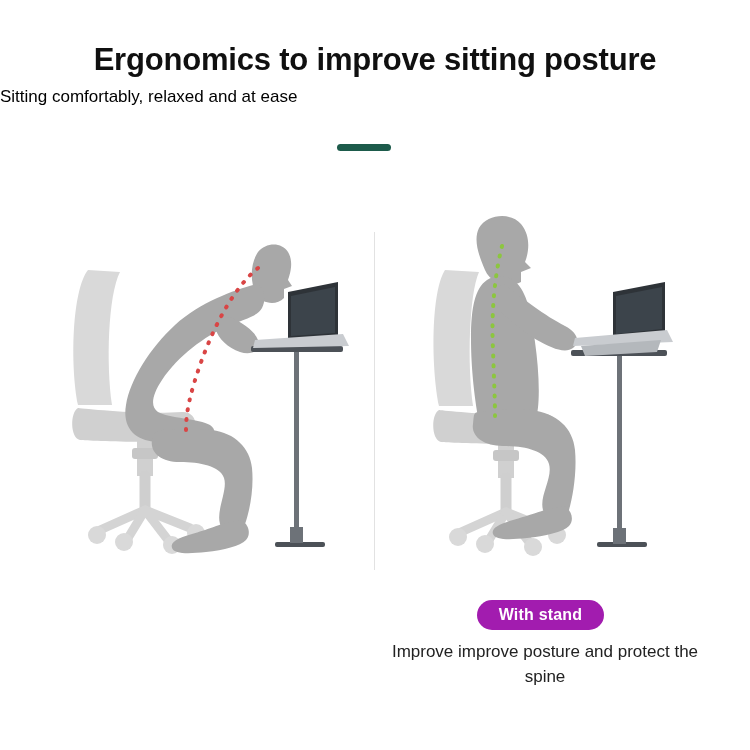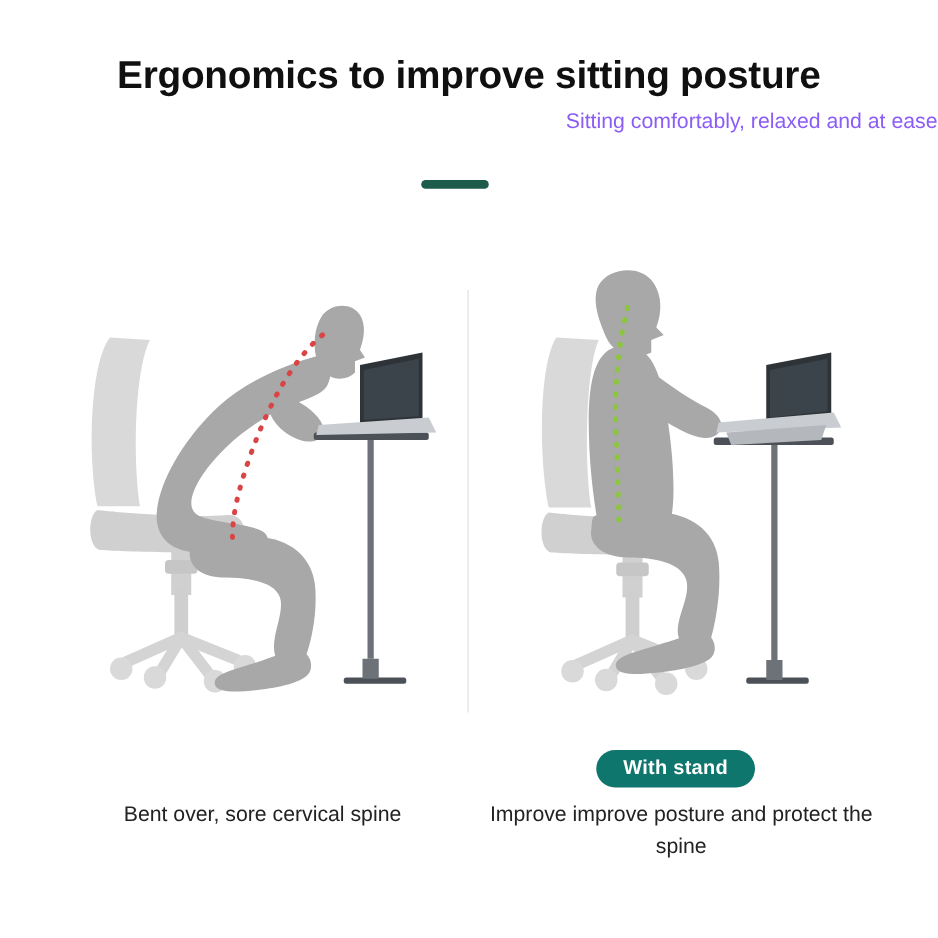--- a/index.html
+++ b/index.html
@@ -28,23 +28,23 @@
     font-size: 31px;
     font-weight: bold;
     color: #101010;
     letter-spacing: -0.2px;
   }
   .subtitle {
     position: absolute;
     top: 87px;
     left: 0;
     width: 750px;
-    text-align: right;
+    text-align: left;
     font-size: 17px;
-    color: #8b5cf6;
+    color: #000000;
   }
   .rule {
     position: absolute;
     top: 144px;
     left: 337px;
     width: 54px;
     height: 7px;
     border-radius: 4px;
     background: #1d5b4b;
   }
@@ -79,21 +79,21 @@
     letter-spacing: 0.2px;
   }
   .badge.left {
     left: 137px;
     width: 145px;
     background: #1f1f1f;
   }
   .badge.right {
     left: 477px;
     width: 127px;
-    background: #0f766e;
+    background: #a21caf;
   }
   .caption {
     position: absolute;
     top: 640px;
     font-size: 17px;
     color: #222222;
     text-align: center;
     line-height: 1.45;
   }
   .caption.left {
@@ -204,16 +204,15 @@
         <path d="M238 102 L290 92 L290 142 L238 148 Z" fill="#2e3338"></path>
         <path d="M241 106 L287 97 L287 139 L241 144 Z" fill="#3c444b"></path>
         <path d="M200 148 L292 140 L298 152 L198 156 Z" fill="#c9ccd0"></path>
         <path d="M206 156 L286 150 L282 162 L210 166 Z" fill="#b4b8bc"></path>
       </g>
     </svg>
   </div>
 
   <div class="badge right">With stand</div>
 
-  <div class="caption left">Bent over, sore cervical spine</div>
   <div class="caption right">Improve improve posture and protect the spine</div>
 
 </div>
 
 </body></html>

